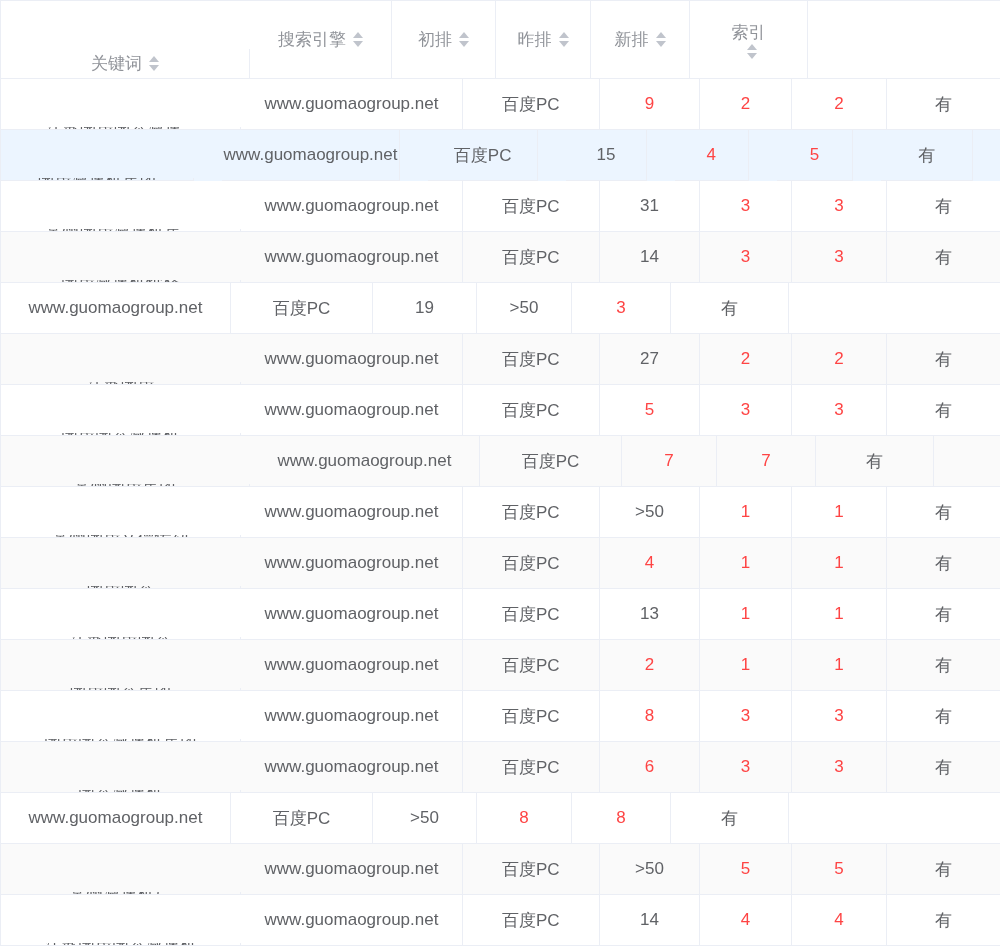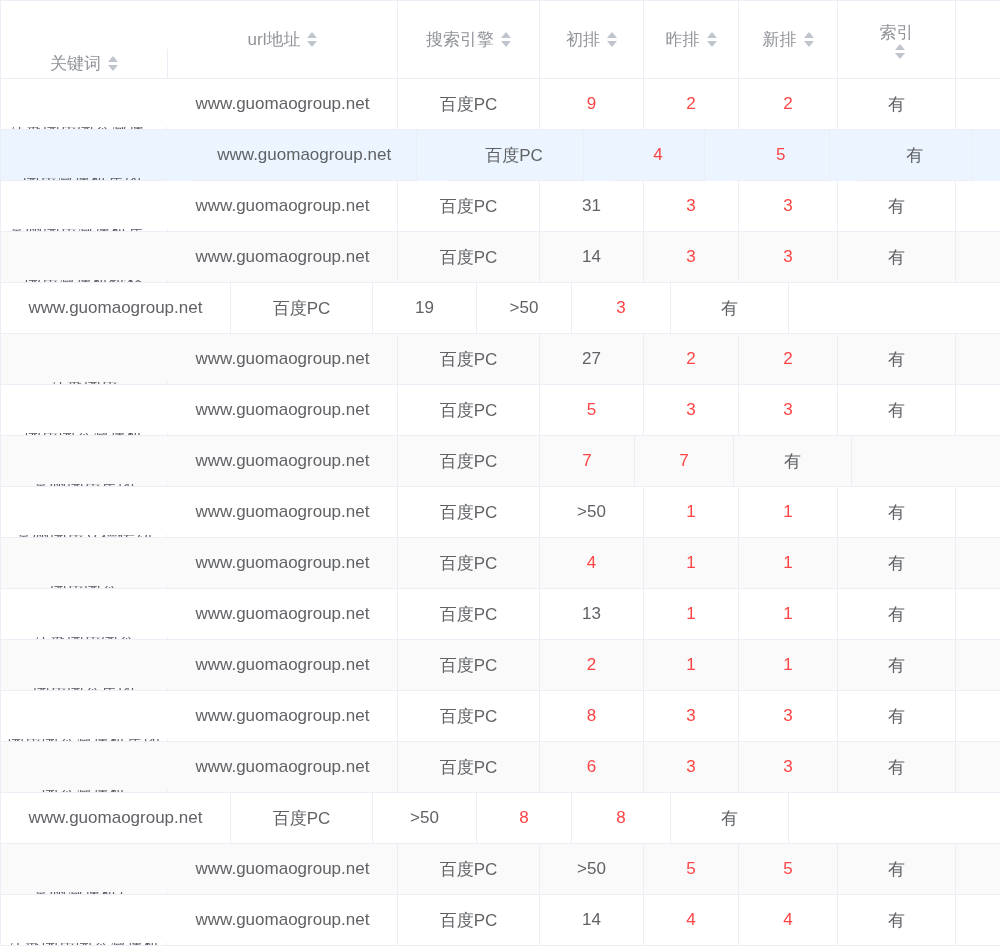--- a/index.html
+++ b/index.html
@@ -15,47 +15,40 @@
       border-right:1px solid var(--border);border-bottom:1px solid var(--border);
       color:var(--header_text);font-size:17px;cursor:pointer;user-select:none;}
   .tbody{width:1000px;}
   .tr{display:flex;height:51px;width:1000px;background:#fff;}
   .tr:nth-child(even){background:var(--stripe);}
   .tr.highlight{background:var(--highlight);gap:28px;}
   .td{display:flex;align-items:center;justify-content:center;
       border-right:1px solid var(--border);border-bottom:1px solid var(--border);
       color:var(--text);font-size:17px;overflow:hidden;white-space:nowrap;}
   .gutter{flex:1 1 auto;border-bottom:1px solid var(--border);}
-  .col0{width:167px;margin-top:48px;} .col1{width:230px;} .col2{width:142px;}
+  .col0{width:249px;margin-top:48px;} .col1{width:230px;} .col2{width:142px;}
   .col3{width:104px;} .col4{width:95px;}  .col5{width:99px;}  .col6{width:118px;flex-direction:column;}
   .red{color:var(--red);}
   .carets{display:inline-flex;flex-direction:column;margin-left:7px;row-gap:3px;}
   .caret{width:0;height:0;border-left:5px solid transparent;border-right:5px solid transparent;display:block;}
   .caret.up{border-bottom:6px solid var(--caret);}
   .caret.down{border-top:6px solid var(--caret);}
 </style>
 </head>
 <body>
 
 <div class="table">
   <div class="thead">
       <div class="th col0">
     <span>关键词</span>
     <span class="carets">
       <i class="caret up"></i>
       <i class="caret down"></i>
     </span>
   </div>
-      <div class="th col1">
-    <span>url地址</span>
-    <span class="carets">
-      <i class="caret up"></i>
-      <i class="caret down"></i>
-    </span>
-  </div>
       <div class="th col2">
     <span>搜索引擎</span>
     <span class="carets">
       <i class="caret up"></i>
       <i class="caret down"></i>
     </span>
   </div>
       <div class="th col3">
     <span>初排</span>
     <span class="carets">
@@ -113,20 +106,23 @@
   </div>
       <div class="tr highlight">
     <div class="td col0">
           <span>国茂减速机集团</span>
         </div>
     <div class="td col1">
           <span>www.guomaogroup.net</span>
         </div>
     <div class="td col2">
           <span>百度PC</span>
+        </div>
+    <div class="td col3">
+          <span>15</span>
         </div>
     <div class="td col4">
           <span class="red">4</span>
         </div>
     <div class="td col5">
           <span class="red">5</span>
         </div>
     <div class="td col6">
           <span>有</span>
         </div>

